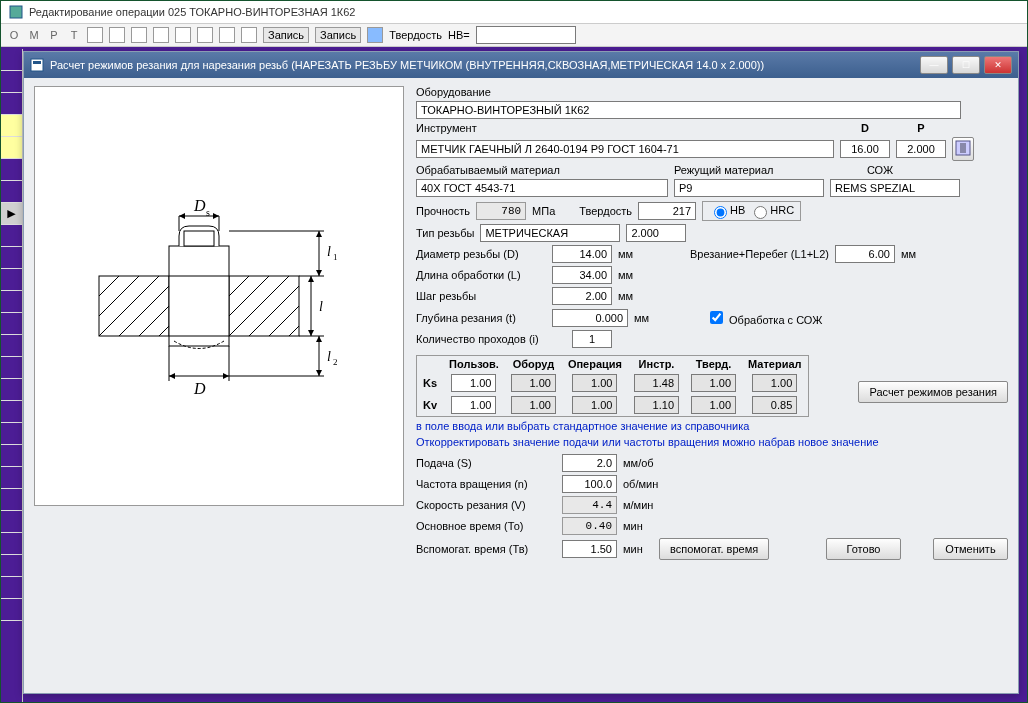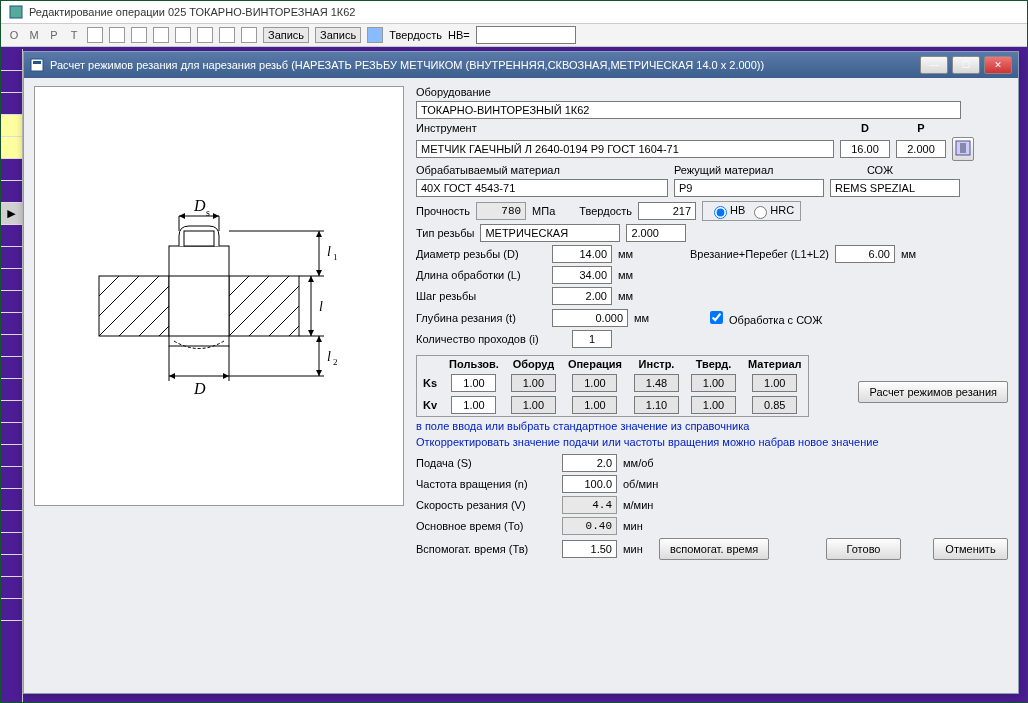--- a/index.html
+++ b/index.html
@@ -35,21 +35,21 @@
   .row .lbl { white-space:nowrap; }
   
   .blue { color:#0020c8; }
   
   input[type=text] { font-family:inherit; font-size:11px; border:1px solid #7a7a7a; padding:2px 4px; background:#fff; }
   input[type=radio] { vertical-align:middle; }
   
   .coef-box { border:1px solid #999; padding:0; margin-top:4px; display:inline-block; }
   .coef-table { border-collapse:collapse; }
   .coef-table td, .coef-table th { padding:2px 6px; font-size:11px; text-align:center; }
-  .coef-table input { width:45px; text-align:center; }
+  .coef-table input { width:45px; text-align:right; }
   .coef-table input.gray { background:#e4e4e4; }
   
   .std-btn { background:linear-gradient(#fefefe,#dcdcdc); border:1px solid #888; padding:4px 10px; font-size:11px; cursor:pointer; border-radius:2px; }
   
   .num { font-family:"Courier New",monospace; text-align:right; }
   
   svg text { font-family:serif; }
 </style>
 </head>
 <body>

